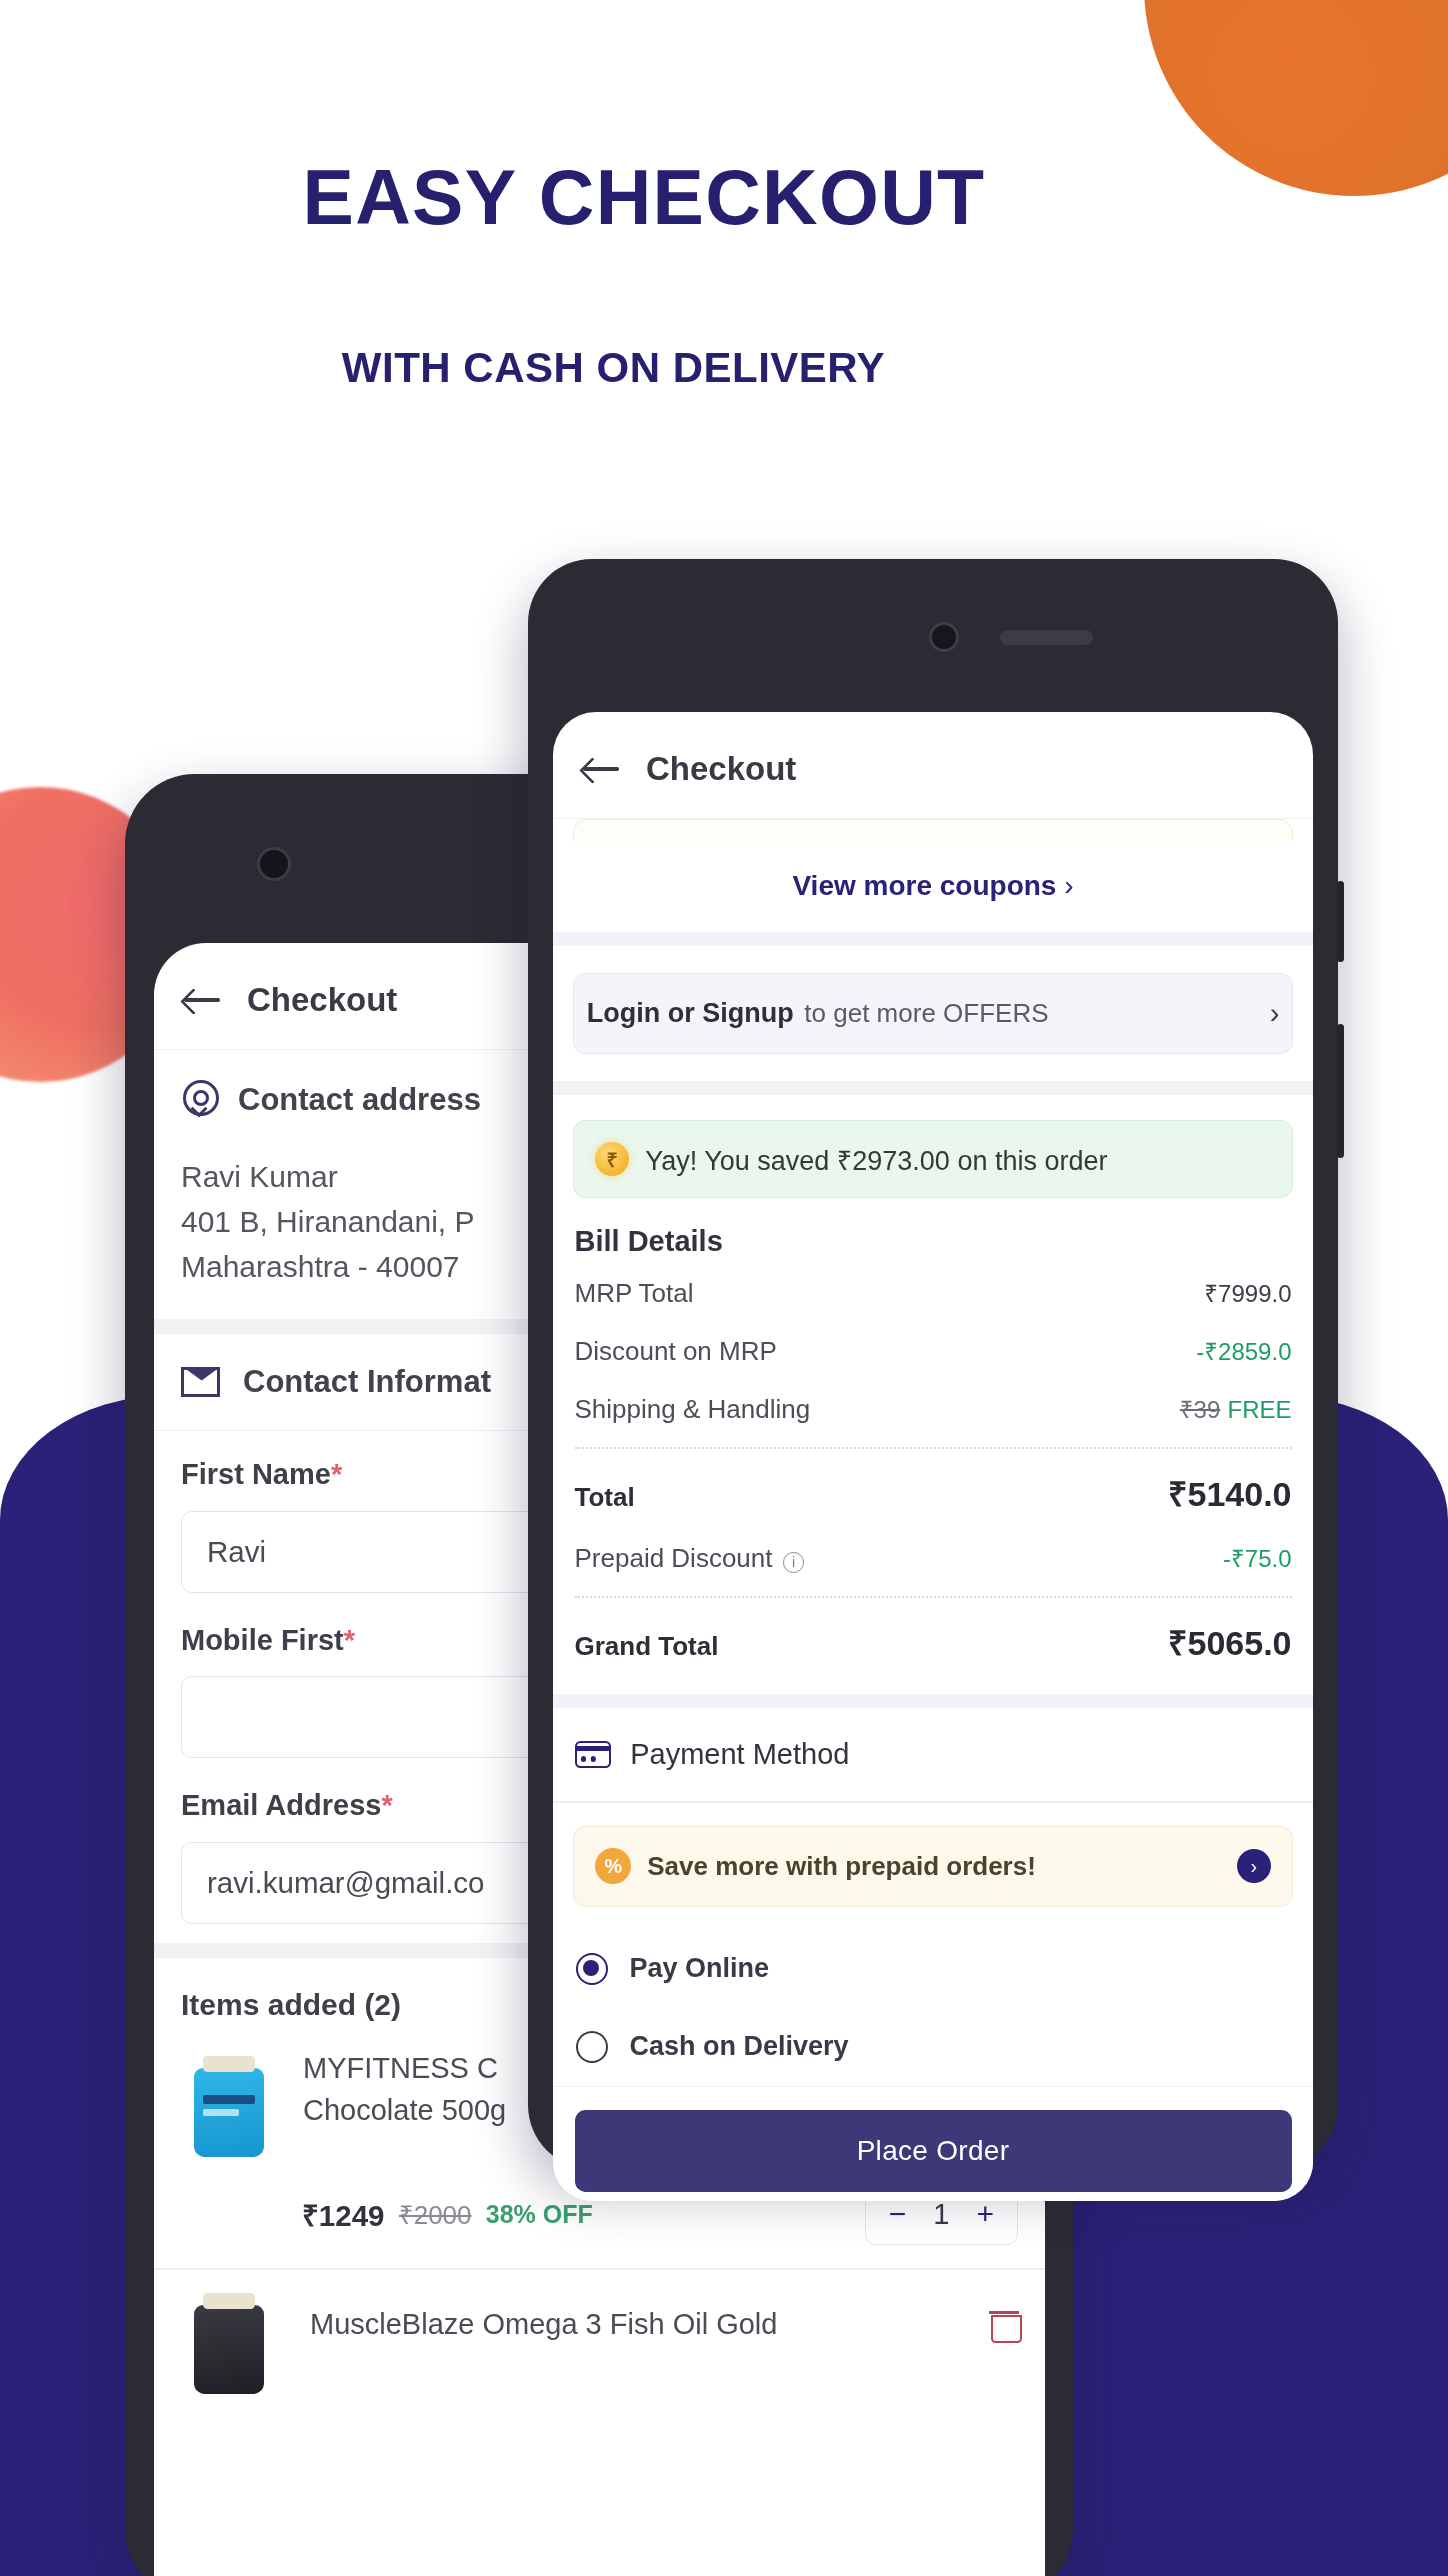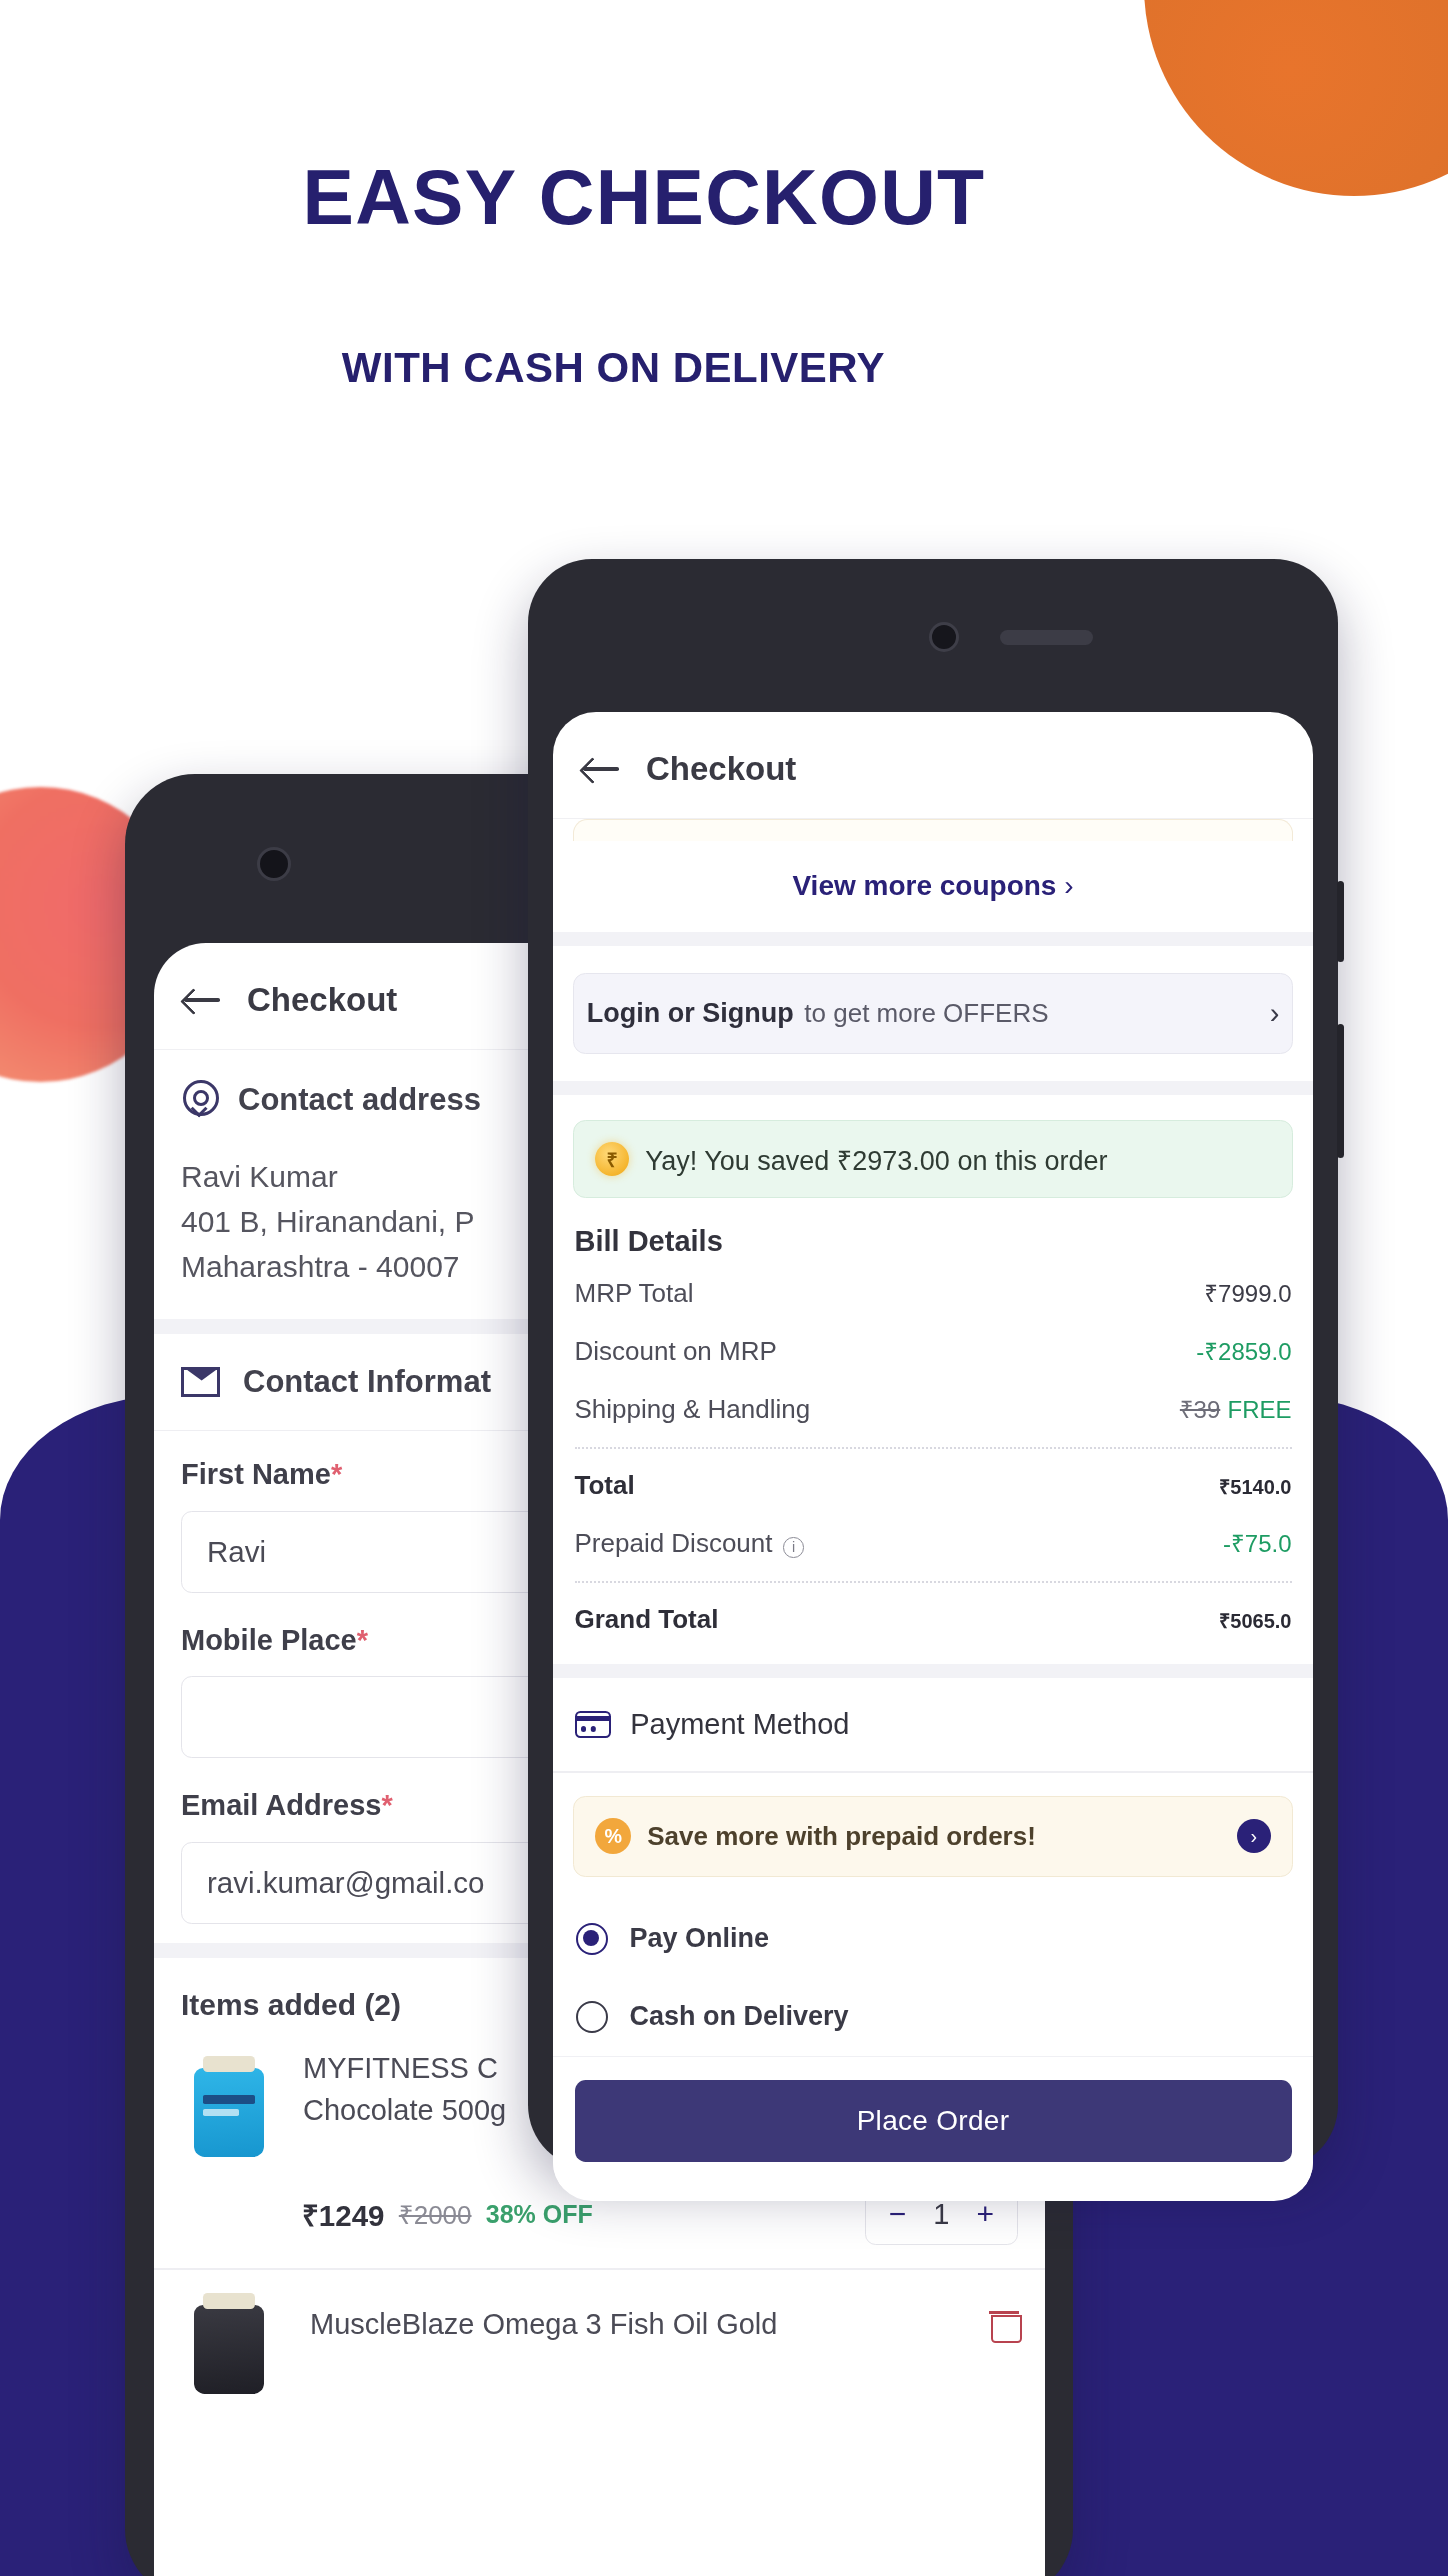--- a/index.html
+++ b/index.html
@@ -161,21 +161,21 @@
 
   .bill-title { font-size: 29px; color: #33333d; font-weight: bold; padding: 27px 21.5px 5.4px; }
   .bill-row {
     display: flex; align-items: baseline;
     padding: 12.5px 21.5px;
     font-size: 26px; color: #4d4d58;
   }
   .bill-row .amt { margin-left: auto; font-size: 24px; color: #3c3c47; }
   .bill-row .amt.green { color: #1e9c63; }
   .bill-row.bold { font-weight: bold; color: #2e2e38; }
-  .bill-row.bold .amt { font-weight: bold; font-size: 20px; color: #2a2a34; }
+  .bill-row.bold .amt { font-weight: bold; font-size: 34px; color: #2a2a34; }
   .strike { text-decoration: line-through; color: #6d6d78; margin-right: 7.2px; }
   .info-i {
     display: inline-block; width: 20.6px; height: 20.6px; line-height: 19px;
     border: 1.8px solid #8b8b96; border-radius: 50%;
     text-align: center; font-size: 14.3px; color: #7b7b86; margin-left: 10.7px;
     font-style: normal; font-weight: normal;
   }
   .dashed { margin: 9px 21.5px; border-top: 2.7px dotted #d8d8e0; }
 
   .pm-header { display: flex; align-items: center; gap: 19.7px; padding: 30px 21.5px; }
@@ -344,21 +344,21 @@
       </div>
 
       <div class="thin-divider"></div>
 
       <div class="field-label">
         <span>First Name</span><span class="star">*</span>
       </div>
       <div class="field-box">Ravi</div>
 
       <div class="field-label">
-        <span>Mobile Place</span><span class="star">*</span>
+        <span>Mobile First</span><span class="star">*</span>
       </div>
       <div class="field-box empty">&nbsp;</div>
 
       <div class="field-label">
         <span>Email Address</span><span class="star">*</span>
       </div>
       <div class="field-box">ravi.kumar@gmail.co</div>
 
       <div class="sec-divider" style="margin-top:19.7px"></div>
 

